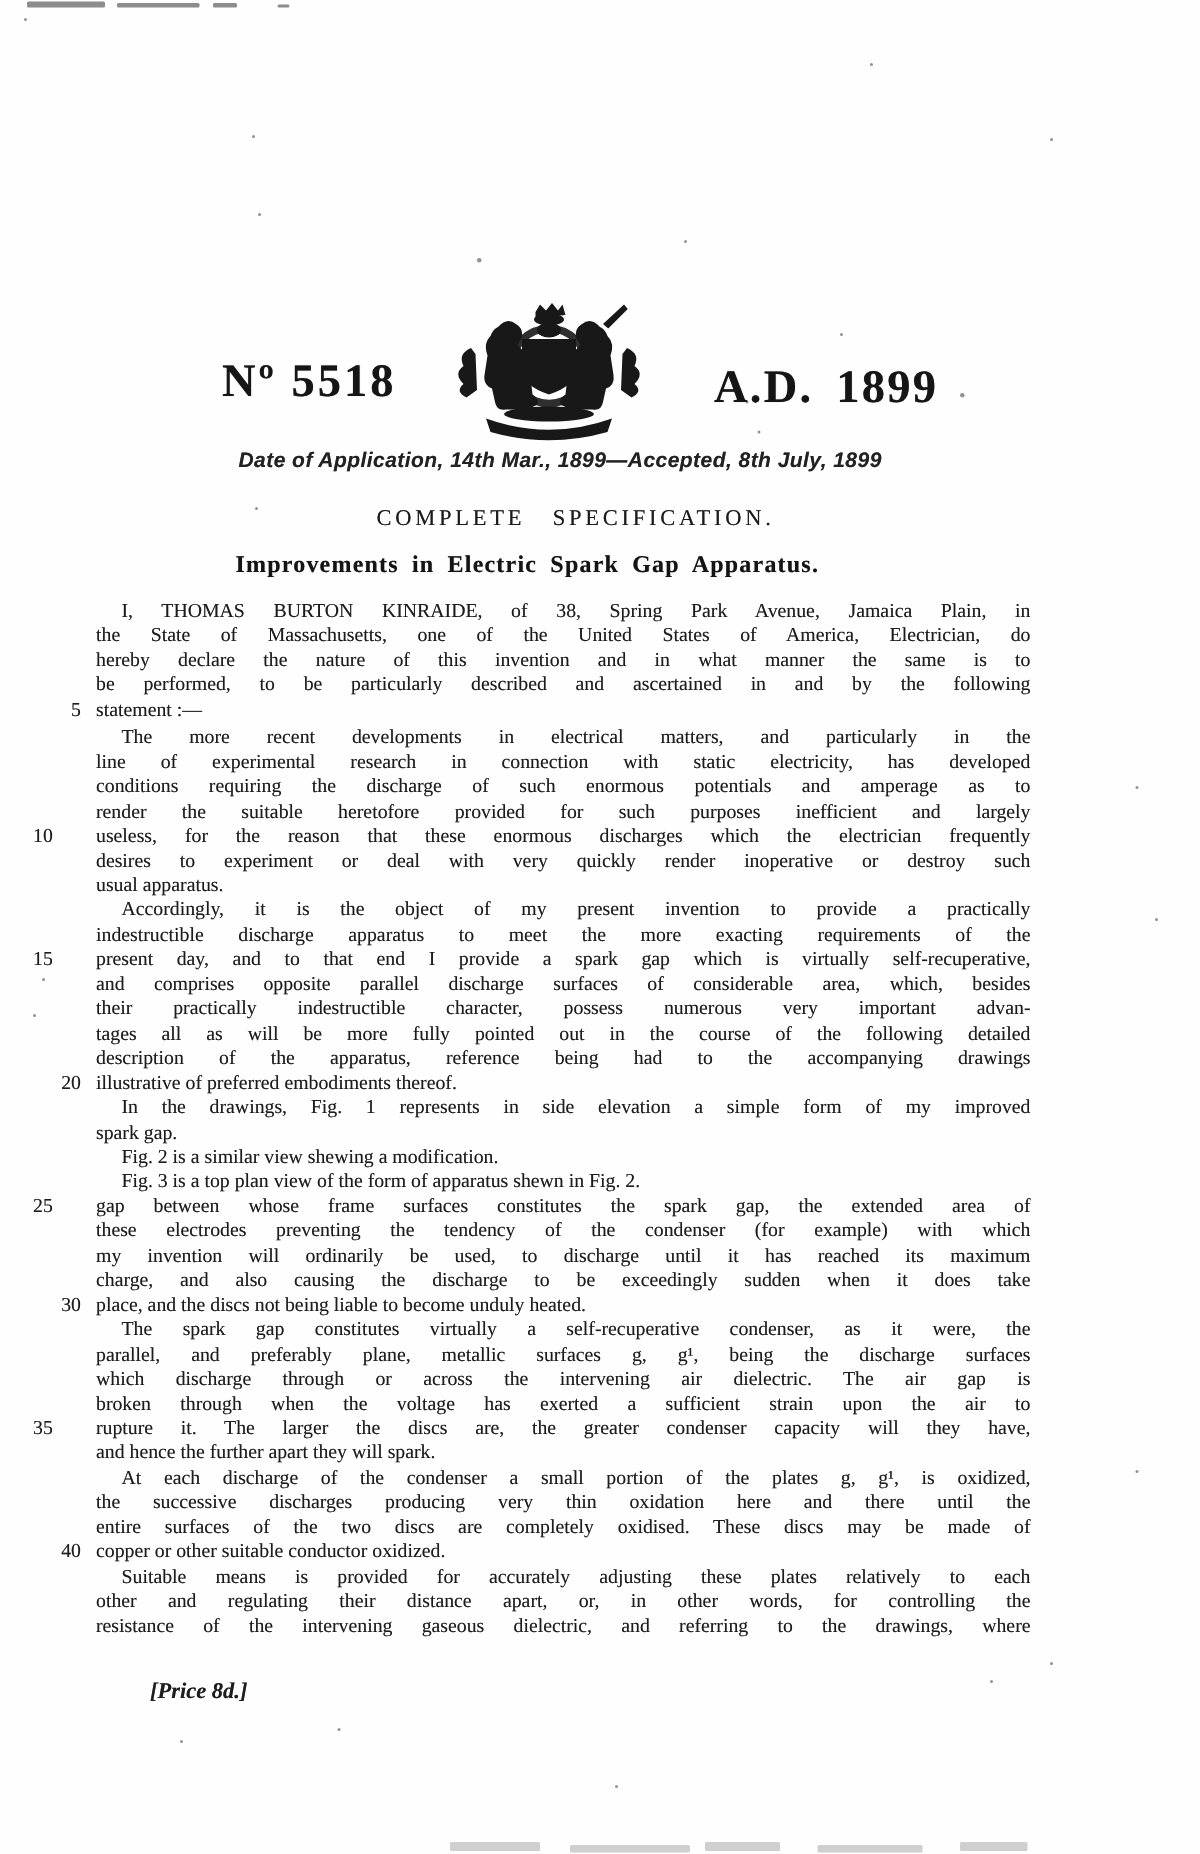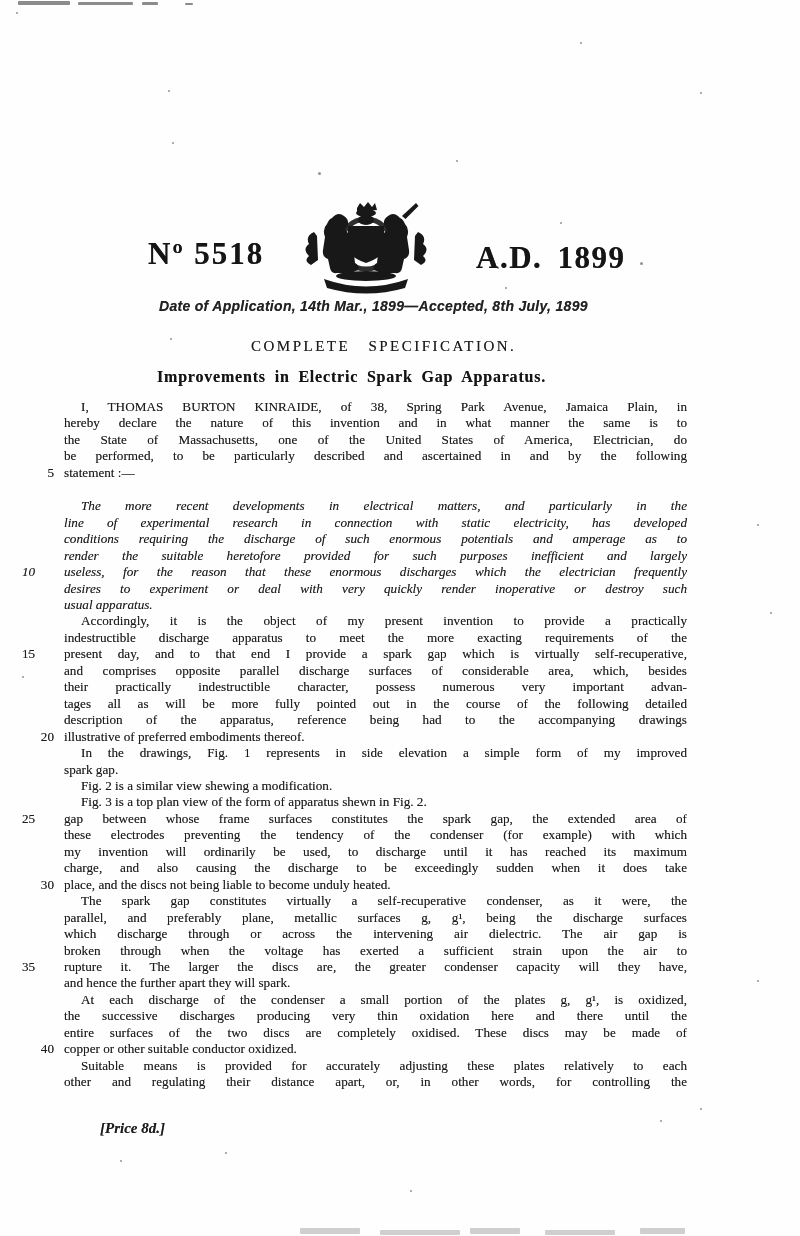--- a/index.html
+++ b/index.html
@@ -40,21 +40,21 @@
     position:absolute; left:157px; top:368px;
     font-size:16px; font-weight:700; letter-spacing:0.8px; word-spacing:4px;
     color:#141414; text-shadow:0 0 0.5px rgba(0,0,0,.55);
   }
   
   .body-col {
     position:absolute; left:64px; top:399px; width:623px;
     font-size:13.2px; line-height:16.45px;
     text-shadow:0 0 0.4px rgba(0,0,0,.45);
   }
-  .para.gap { margin-top:17px;font-style:italic; }
+  .para.gap { margin-top:2px; }
   .line { position:relative; text-align:left; }
   .line.just { text-align:justify; text-align-last:justify; }
   .line.first { text-indent:17px; }
   .lnum {
     position:absolute; left:-42px; top:0; width:32px;
     text-align:right; text-indent:0; font-size:13.2px;
   }
   
   .price {
     position:absolute; left:100px; top:1120px;
@@ -112,22 +112,22 @@
 
   <div class="date-line">Date of Application, 14th Mar., 1899—Accepted, 8th July, 1899</div>
 
   <div class="section-title">COMPLETE SPECIFICATION.</div>
 
   <div class="invention-title">Improvements in Electric Spark Gap Apparatus.</div>
 
   <div class="body-col" id="body-col">
       <div class="para">
         <div class="line first just"><span class="ltext">I, THOMAS BURTON KINRAIDE, of 38, Spring Park Avenue, Jamaica Plain, in</span></div>
+        <div class="line just"><span class="ltext">the State of Massachusetts, one of the United States of America, Electrician, do</span></div>
         <div class="line just"><span class="ltext">hereby declare the nature of this invention and in what manner the same is to</span></div>
-        <div class="line just"><span class="ltext">the State of Massachusetts, one of the United States of America, Electrician, do</span></div>
         <div class="line just"><span class="ltext">be performed, to be particularly described and ascertained in and by the following</span></div>
         <div class="line"><span class="lnum">5</span><span class="ltext">statement :—</span></div>
       </div>
       <div class="para gap">
         <div class="line first just"><span class="ltext">The more recent developments in electrical matters, and particularly in the</span></div>
         <div class="line just"><span class="ltext">line of experimental research in connection with static electricity, has developed</span></div>
         <div class="line just"><span class="ltext">conditions requiring the discharge of such enormous potentials and amperage as to</span></div>
         <div class="line just"><span class="ltext">render the suitable heretofore provided for such purposes inefficient and largely</span></div>
         <div class="line just"><span class="lnum">10</span><span class="ltext">useless, for the reason that these enormous discharges which the electrician frequently</span></div>
         <div class="line just"><span class="ltext">desires to experiment or deal with very quickly render inoperative or destroy such</span></div>
@@ -171,20 +171,21 @@
       </div>
       <div class="para">
         <div class="line first just"><span class="ltext">At each discharge of the condenser a small portion of the plates g, g¹, is oxidized,</span></div>
         <div class="line just"><span class="ltext">the successive discharges producing very thin oxidation here and there until the</span></div>
         <div class="line just"><span class="ltext">entire surfaces of the two discs are completely oxidised.  These discs may be made of</span></div>
         <div class="line"><span class="lnum">40</span><span class="ltext">copper or other suitable conductor oxidized.</span></div>
       </div>
       <div class="para">
         <div class="line first just"><span class="ltext">Suitable means is provided for accurately adjusting these plates relatively to each</span></div>
         <div class="line just"><span class="ltext">other and regulating their distance apart, or, in other words, for controlling the</span></div>
+        <div class="line just"><span class="ltext">resistance of the intervening gaseous dielectric, and referring to the drawings, where</span></div>
       </div>
     </div>
 
   <div class="price">[Price 8d.]</div>
 
   <div class="speck" style="left:16px;top:12px;width:2px;height:2px;"></div>
   <div class="speck" style="left:168px;top:90px;width:2px;height:2px;"></div>
   <div class="speck" style="left:172px;top:142px;width:2px;height:2px;"></div>
   <div class="speck" style="left:318px;top:172px;width:3px;height:3px;"></div>
   <div class="speck" style="left:456px;top:160px;width:2px;height:2px;"></div>

